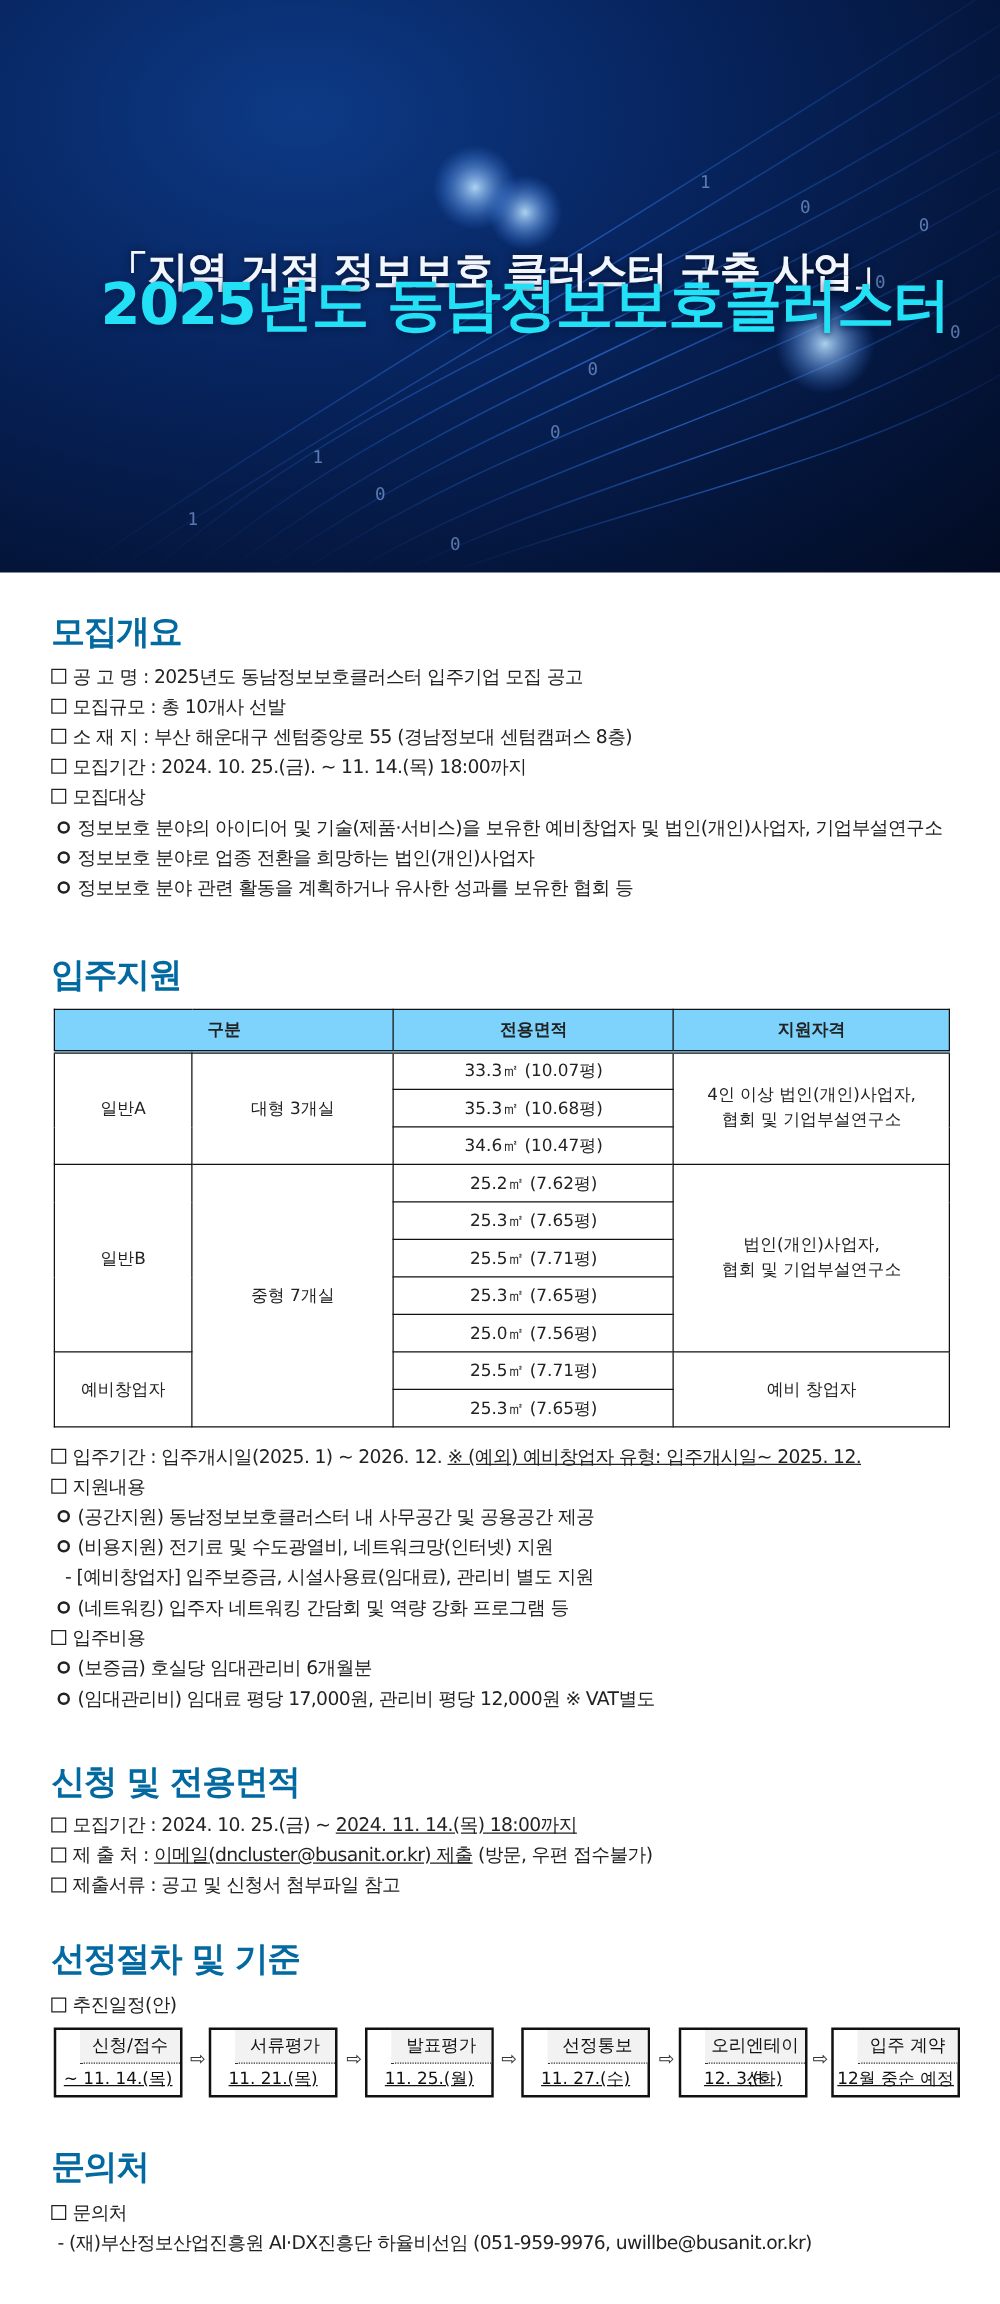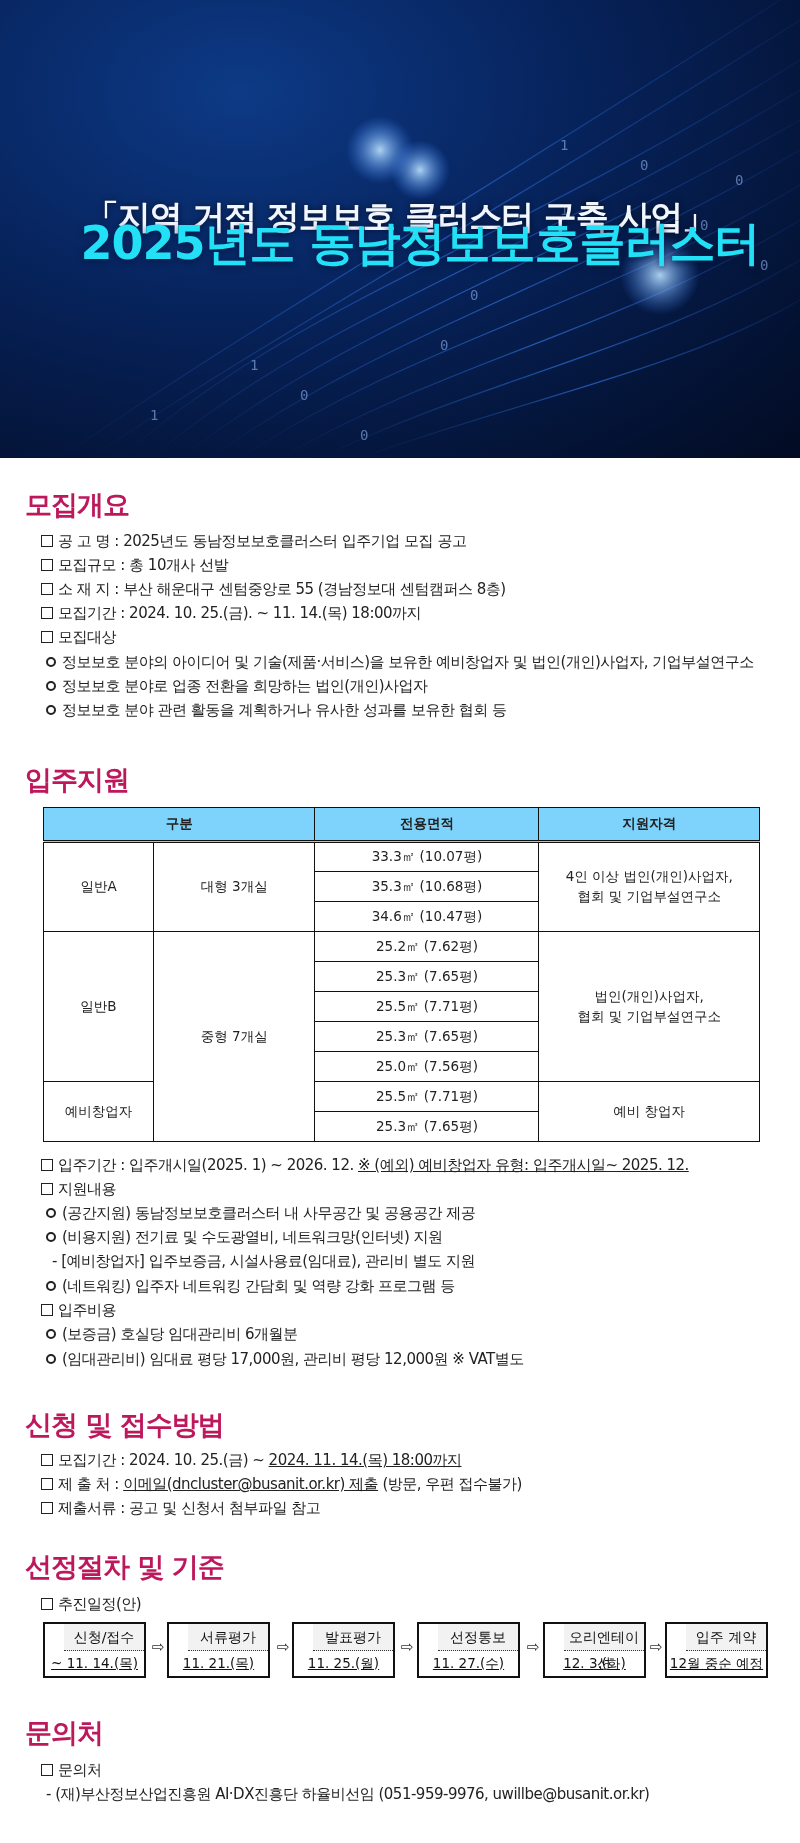--- a/index.html
+++ b/index.html
@@ -7,21 +7,21 @@
 
   
   .hero { position: absolute; left: 0; top: 0; width: 800px; height: 458px; overflow: hidden;
     background: radial-gradient(ellipse at 30% 20%, #0d3a86 0%, #07245e 40%, #04153a 75%, #020b22 100%); }
   .hero .streaks { position: absolute; left: 0; top: 0; width: 800px; height: 458px; }
   .hero-sub { position: absolute; left: 0; width: 800px; top: 163px; text-align: center; color: #f2f6ff; font-size: 33px; font-weight: bold; letter-spacing: -1px; text-shadow: 0 0 6px rgba(0,0,0,0.6); margin-top: 32px; }
   .hero-title { position: absolute; left: 0; width: 800px; text-align: center; color: #22e0f5; font-size: 46px; font-weight: bold; letter-spacing: -1px; text-shadow: 0 2px 6px rgba(0,20,60,0.7); padding-left: 40px; }
   .hero-title.l1 { top: 213px; }
   .hero-title.l2 { top: 272px; }
 
-  .section-title { position: absolute; left: 25px; font-size: 27px; font-weight: bold; color: #be185d; letter-spacing: -1px; }
+  .section-title { position: absolute; left: 41px; font-size: 27px; font-weight: bold; color: #0369a1; letter-spacing: -1px; }
   .line { position: absolute; left: 41px; font-size: 15px; color: #222; white-space: nowrap; letter-spacing: -0.5px; }
   .line.sub { left: 46px; }
   .line.dash { left: 52px; }
   .box { display: inline-block; width: 12px; height: 12px; border: 1px solid #222; margin-right: 5px; vertical-align: -1px; }
   .circ { display: inline-block; width: 10px; height: 10px; border: 2px solid #222; border-radius: 50%; margin-right: 6px; vertical-align: 0px; }
   .u { text-decoration: underline; }
 
   
   .tbl { position: absolute; left: 43px; top: 807px; width: 717px; border-collapse: collapse; font-size: 13.5px; color: #222; }
   .tbl td, .tbl th { border: 1px solid #111; text-align: center; vertical-align: middle; }
@@ -149,21 +149,21 @@
 <div class="line" style="top:1156px"><span class="box"></span><span>입주기간</span> : <span>입주개시일(2025. 1) ~ 2026. 12.</span> <span class="u">※ (예외) 예비창업자 유형: 입주개시일~ 2025. 12.</span></div>
 <div class="line" style="top:1180px"><span class="box"></span><span>지원내용</span></div>
 <div class="line sub" style="top:1204px"><span class="circ"></span><span>(공간지원) 동남정보보호클러스터 내 사무공간 및 공용공간 제공</span></div>
 <div class="line sub" style="top:1228px"><span class="circ"></span><span>(비용지원) 전기료 및 수도광열비, 네트워크망(인터넷) 지원</span></div>
 <div class="line dash" style="top:1252px">- [예비창업자] 입주보증금, 시설사용료(임대료), 관리비 별도 지원</div>
 <div class="line sub" style="top:1277px"><span class="circ"></span><span>(네트워킹) 입주자 네트워킹 간담회 및 역량 강화 프로그램 등</span></div>
 <div class="line" style="top:1301px"><span class="box"></span><span>입주비용</span></div>
 <div class="line sub" style="top:1325px"><span class="circ"></span><span>(보증금) 호실당 임대관리비 6개월분</span></div>
 <div class="line sub" style="top:1350px"><span class="circ"></span><span>(임대관리비) 임대료 평당 17,000원, 관리비 평당 12,000원 ※ VAT별도</span></div>
 
-<div class="section-title" style="top:1407px">신청 및 접수방법</div>
+<div class="section-title" style="top:1407px">신청 및 전용면적</div>
 <div class="line" style="top:1451px"><span class="box"></span><span>모집기간</span> : <span>2024. 10. 25.(금) ~ </span><span class="u">2024. 11. 14.(목) 18:00까지</span></div>
 <div class="line" style="top:1475px"><span class="box"></span><span>제 출 처</span> : <span class="u">이메일(dncluster@busanit.or.kr) 제출</span><span> (방문, 우편 접수불가)</span></div>
 <div class="line" style="top:1499px"><span class="box"></span><span>제출서류</span> : <span>공고 및 신청서 첨부파일 참고</span></div>
 
 <div class="section-title" style="top:1549px">선정절차 및 기준</div>
 <div class="line" style="top:1595px"><span class="box"></span><span>추진일정(안)</span></div>
 
 <div class="flow">
   <div class="step" style="left:0;width:103px">
       <div class="hd">신청/접수</div>

